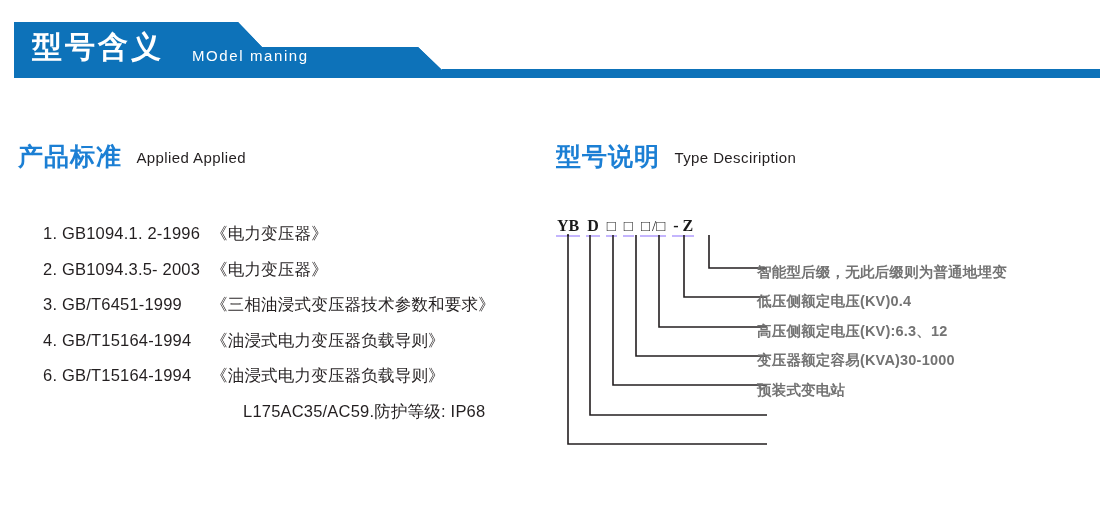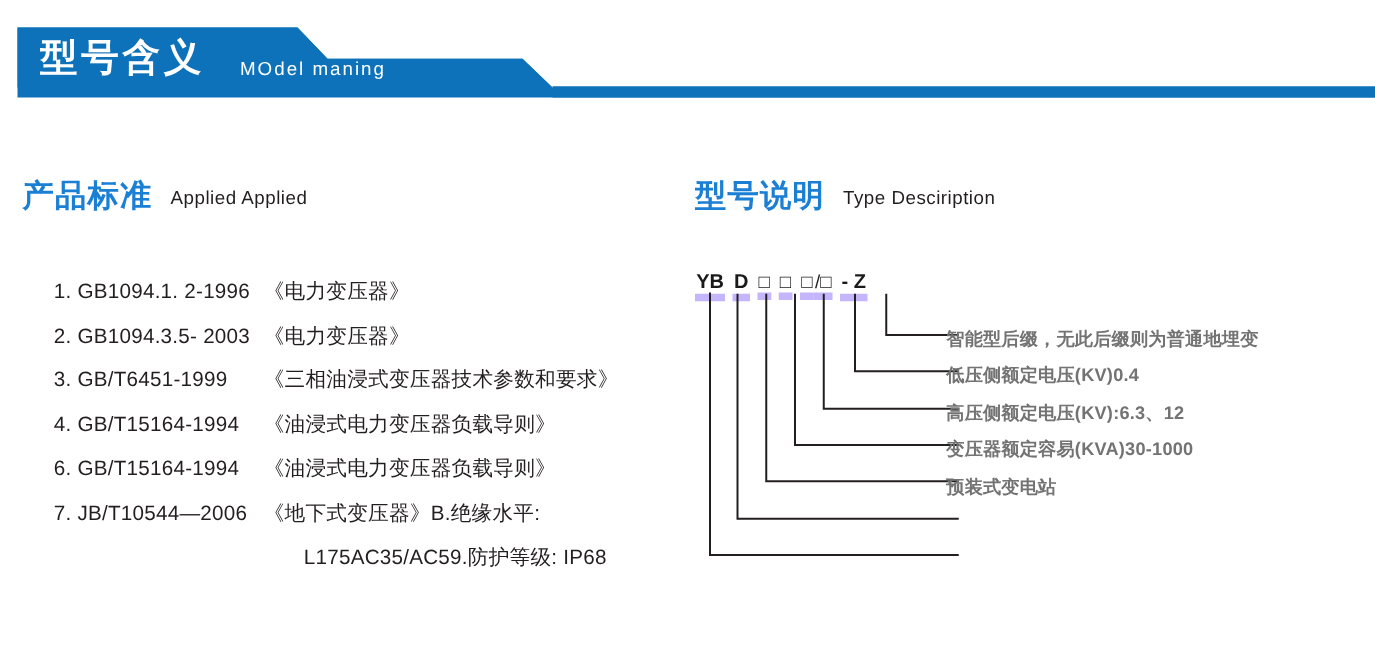--- a/index.html
+++ b/index.html
@@ -106,22 +106,23 @@
     left: 556px;
     top: 217px;
     font-size: 16px;
     font-weight: bold;
     color: #1a1a1a;
     white-space: nowrap;
     letter-spacing: 0px;
   }
   .code-row span { display: inline-block; }
   .code-seg {
-    border-bottom: 6px solid #c4b5fd;
+    border-bottom: 2px solid #c4b5fd;
     padding: 0 1px;
+    font-family: Liberation Serif, serif;
   }
   .code-gap { width: 6px; }
   .box-glyph {
     font-size: 15px;
     font-weight: normal;
   }
 
   .leader-svg {
     position: absolute;
     left: 545px;
@@ -177,23 +178,20 @@
   </div>
   <div class="std-item">
     <span class="code"><span>3.</span> <span>GB/T6451-1999</span></span><span>《三相油浸式变压器技术参数和要求》</span>
   </div>
   <div class="std-item">
     <span class="code"><span>4.</span> <span>GB/T15164-1994</span></span><span>《油浸式电力变压器负载导则》</span>
   </div>
   <div class="std-item">
     <span class="code"><span>6.</span> <span>GB/T15164-1994</span></span><span>《油浸式电力变压器负载导则》</span>
   </div>
-  <div class="std-item">
-    <span class="code"><span>7.</span> <span>JB/T10544—2006</span></span><span>《地下式变压器》B.绝缘水平:</span>
-  </div>
   <div class="std-cont">L175AC35/AC59.防护等级: IP68</div>
 </div>
 
 <div class="code-row">
   <span class="code-seg">YB</span><span class="code-gap">&nbsp;</span><span class="code-seg">D</span><span class="code-gap">&nbsp;</span><span class="code-seg box-glyph">□</span><span class="code-gap">&nbsp;</span><span class="code-seg box-glyph">□</span><span class="code-gap">&nbsp;</span><span class="code-seg box-glyph">□</span><span class="code-seg box-glyph">/□</span><span class="code-gap">&nbsp;</span><span class="code-seg">- Z</span>
 </div>
 
 <svg class="leader-svg" width="500" height="225" viewBox="0 0 500 225">
   <g fill="none" stroke="#231f20" stroke-width="1.6">
 

